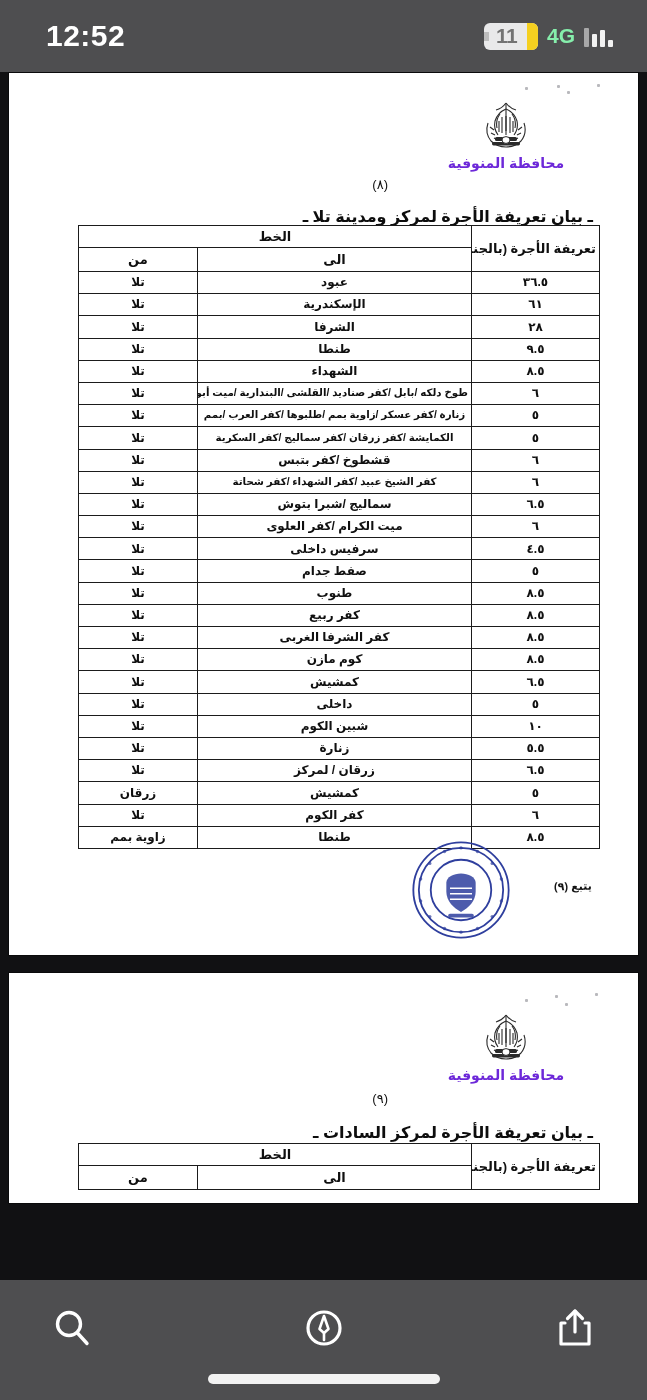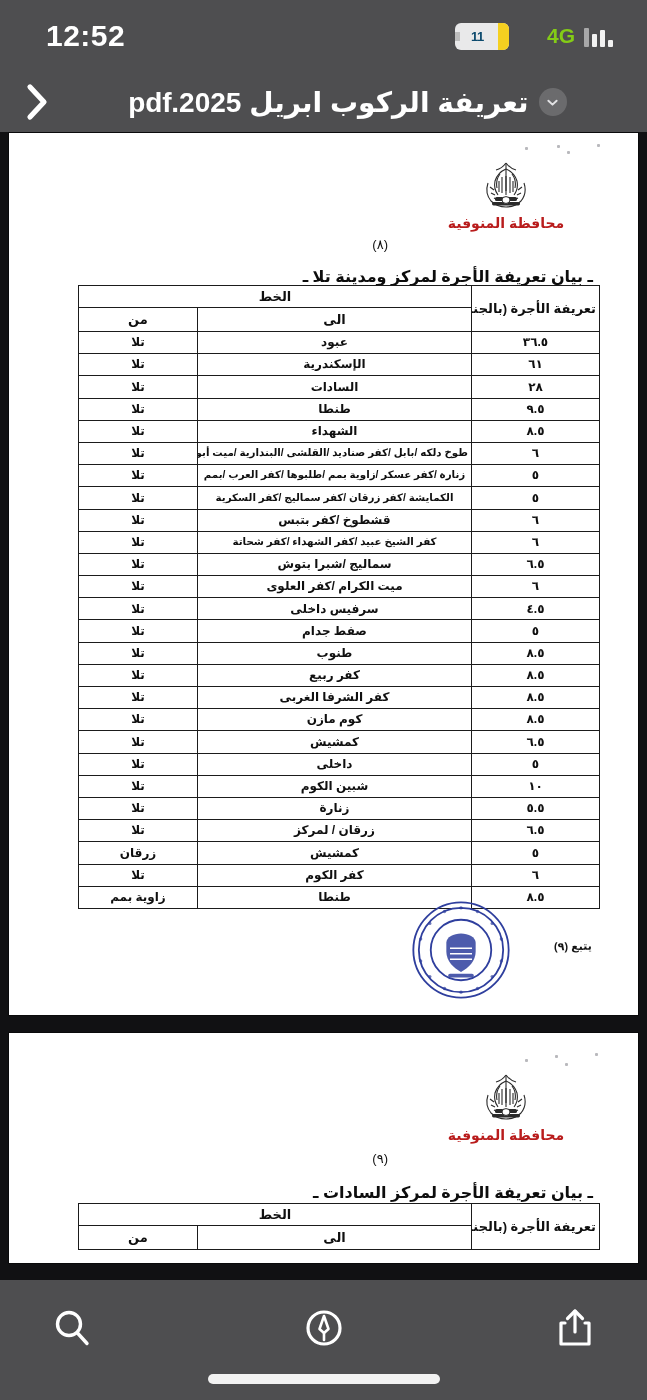--- a/index.html
+++ b/index.html
@@ -37,27 +37,26 @@
   .battery::after {
     content: ""; position: absolute; right: 0; top: 0; bottom: 0;
     width: 11px; background: #f5d020;
   }
   .battery .cap {
     position: absolute; left: -4px; top: 9px;
     width: 4px; height: 9px; background: #bdbdbd; border-radius: 2px 0 0 2px;
   }
   .battery span {
     position: relative; z-index: 2;
-    font-size: 13px; font-weight: bold; color: #0c4a6e;
+    font-size: 21px; font-weight: bold; color: #737373;
     letter-spacing: -0.5px; padding-right: 9px;
   }
   .net-label {
-    font-size: 21px; font-weight: bold; color: #84cc16;
+    font-size: 21px; font-weight: bold; color: #86efac;
     letter-spacing: 0px;
-    margin-left: 29px;
   }
   .signal { display: flex; align-items: flex-end; gap: 3px; height: 22px; }
   .signal i { display:block; width: 5px; background: #f2f2f2; border-radius: 1px; }
   .signal i.s0 { height: 19px; opacity: .55; }
   .signal i.s1 { height: 13px; }
   .signal i.s2 { height: 17px; }
   .signal i.s3 { height: 7px; }
   .sb-clock {
     position: absolute; left: 0; right: 0; top: 0; bottom: 0;
     display: flex; align-items: center; justify-content: flex-end;
@@ -124,21 +123,21 @@
   
   .speck { position: absolute; width: 3px; height: 3px; background: #b9b9bd; border-radius: 1px; }
 
   
   .emblem-wrap {
     position: absolute; top: 24px; right: 72px;
     width: 120px; text-align: center;
   }
   .emblem-svg { display: block; margin: 0 auto; }
   .emblem-cap {
-    font-size: 14px; font-weight: bold; color: #b91c1c;
+    font-size: 14px; font-weight: bold; color: #6d28d9;
     margin-top: -2px; letter-spacing: -0.3px; text-align: center;
   }
   .page-num {
     position: absolute; top: 104px; right: 250px;
     font-size: 13px; color: #111; letter-spacing: 0.5px;
   }
   .section-title {
     position: absolute; top: 134px; right: 45px;
     font-size: 16px; font-weight: bold; color: #0d0d0d;
     letter-spacing: -0.2px;
@@ -229,35 +228,20 @@
           <i class="s1"></i>
           <i class="s2"></i>
           <i class="s3"></i>
       </div>
     </div>
     <div class="sb-clock">
       <span>12:52</span>
     </div>
   </div>
 
-  <div class="navbar">
-    <div class="nav-title">
-      <div class="disclose">
-        <svg width="15" height="15" viewBox="0 0 16 16" aria-hidden="true">
-          <path d="M3.6 6.1 L8 10.3 L12.4 6.1" fill="none" stroke="#e2e2e4" stroke-width="2.1" stroke-linecap="round" stroke-linejoin="round"></path>
-        </svg>
-      </div>
-      <div class="doc-title">تعريفة الركوب ابريل 2025.pdf</div>
-    </div>
-    <div class="chevron-btn">
-      <svg width="26" height="42" viewBox="0 0 26 42" aria-hidden="true">
-        <path d="M6 6 L20 21 L6 36" fill="none" stroke="#ffffff" stroke-width="5.2" stroke-linecap="round" stroke-linejoin="round"></path>
-      </svg>
-    </div>
-  </div>
 
   <div class="doc-scroll">
 
     <div class="page page-1">
       <div class="page-inner">
         <span class="speck" style="top:14px; right:110px;"></span>
         <span class="speck" style="top:12px; right:78px;"></span>
         <span class="speck" style="top:18px; right:68px;"></span>
         <span class="speck" style="top:11px; right:38px;"></span>
 
@@ -310,21 +294,21 @@
                 <td class="v-to">عبود</td>
                 <td class="v-from">تلا</td>
               </tr>
               <tr>
                 <td class="v-fare">٦١</td>
                 <td class="v-to">الإسكندرية</td>
                 <td class="v-from">تلا</td>
               </tr>
               <tr>
                 <td class="v-fare">٢٨</td>
-                <td class="v-to">السادات</td>
+                <td class="v-to">الشرفا</td>
                 <td class="v-from">تلا</td>
               </tr>
               <tr>
                 <td class="v-fare">٩.٥</td>
                 <td class="v-to">طنطا</td>
                 <td class="v-from">تلا</td>
               </tr>
               <tr>
                 <td class="v-fare">٨.٥</td>
                 <td class="v-to">الشهداء</td>

